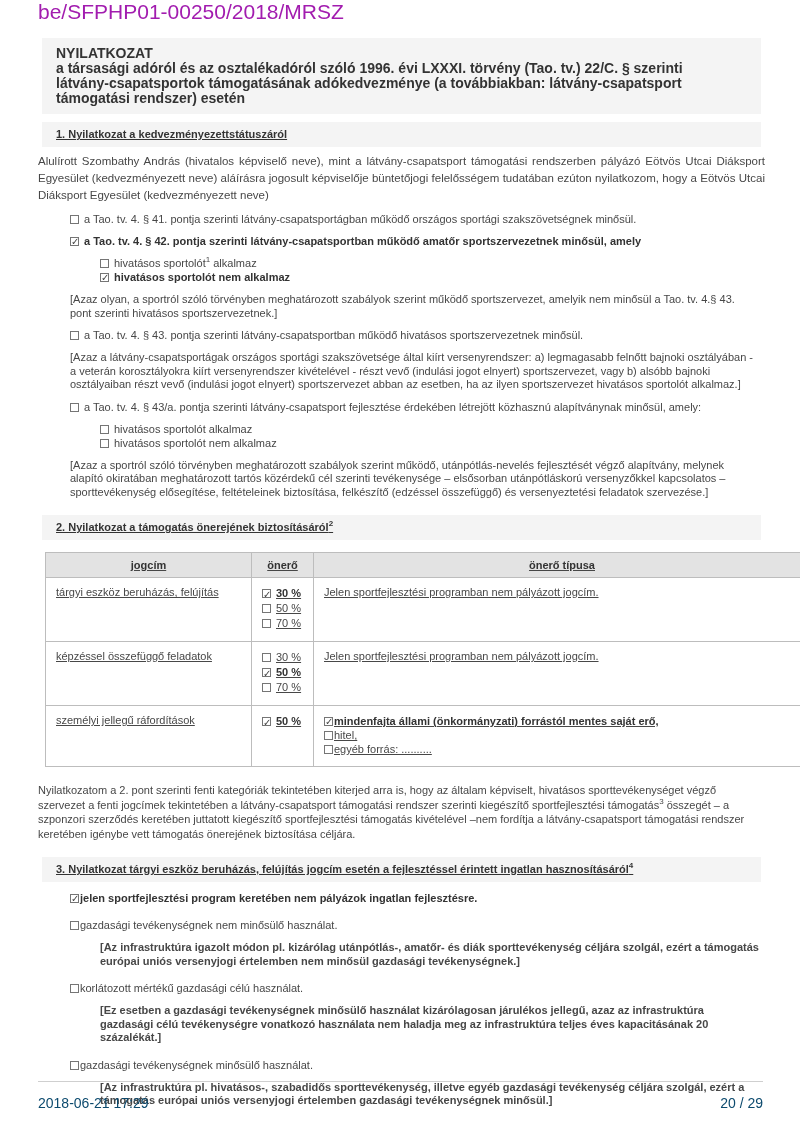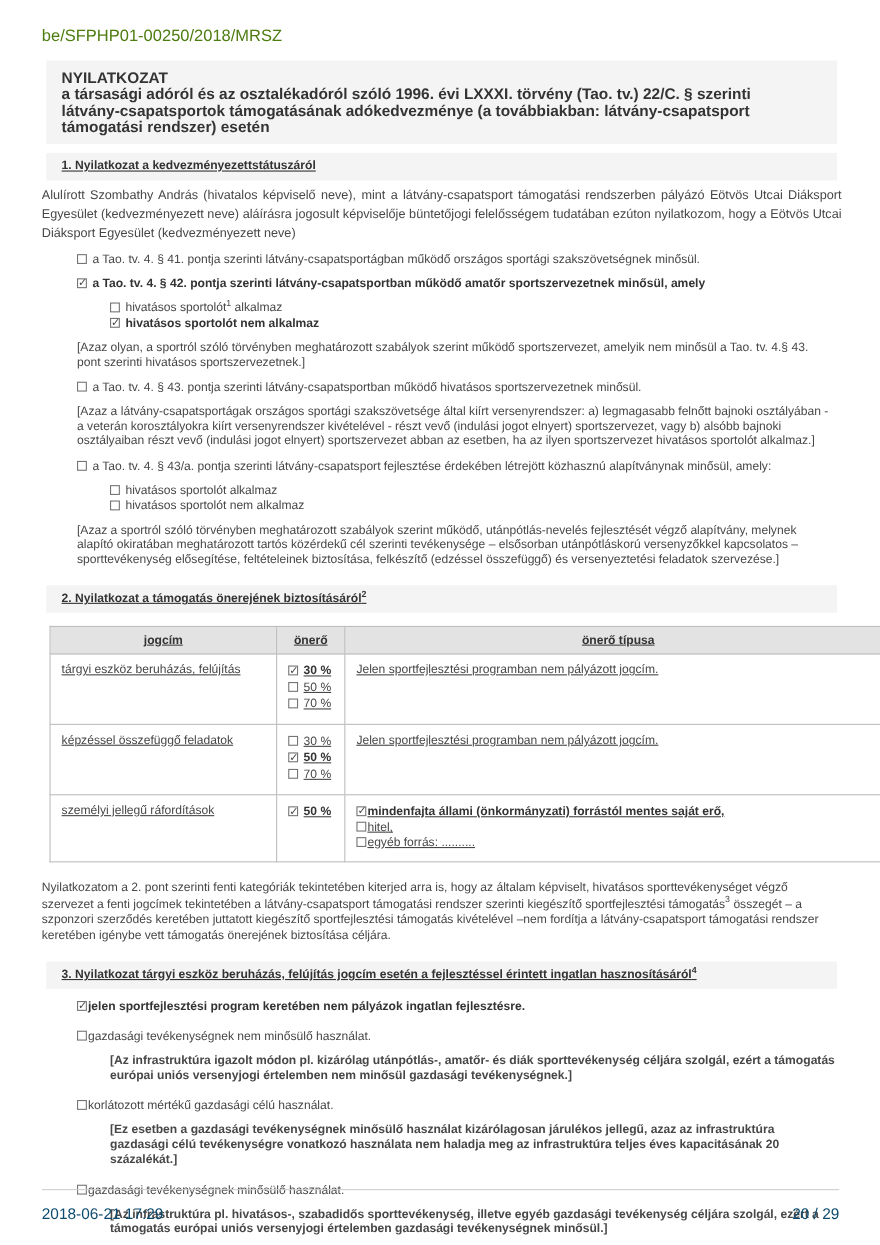--- a/index.html
+++ b/index.html
@@ -3,21 +3,21 @@
 <meta charset="utf-8">
 <style>
   * { margin:0; padding:0; box-sizing:border-box; }
   html, body { background:#ffffff; }
   body {
     width:800px; height:1132px; position:relative; overflow:hidden;
     font-family:"Liberation Sans","DejaVu Sans",sans-serif;
     color:#474747;
   }
   .page { padding:0 35px 0 38px; }
-  .doc-id { margin-top:24px; font-size:15px; color:#4d7c0f; }
+  .doc-id { margin-top:0; font-size:21px; color:#a21caf; }
 
   .title-box { background:#f4f4f4; margin:14px 4px 0; padding:8px 14px; }
   .title-box .line { font-size:14px; font-weight:bold; color:#333; line-height:15px; }
 
   .bar { background:#f4f4f4; margin:8px 4px 0; padding:6px 14px; font-size:11px; font-weight:bold; color:#333; line-height:13px;text-decoration:underline; }
   .bar.mt { margin-top:16px; }
 
   .intro { margin-top:6px; font-size:11.5px; line-height:17px; text-align:justify; }
 
   .cb { font-size:11px; line-height:13px; margin:9px 0 0 32px; }

